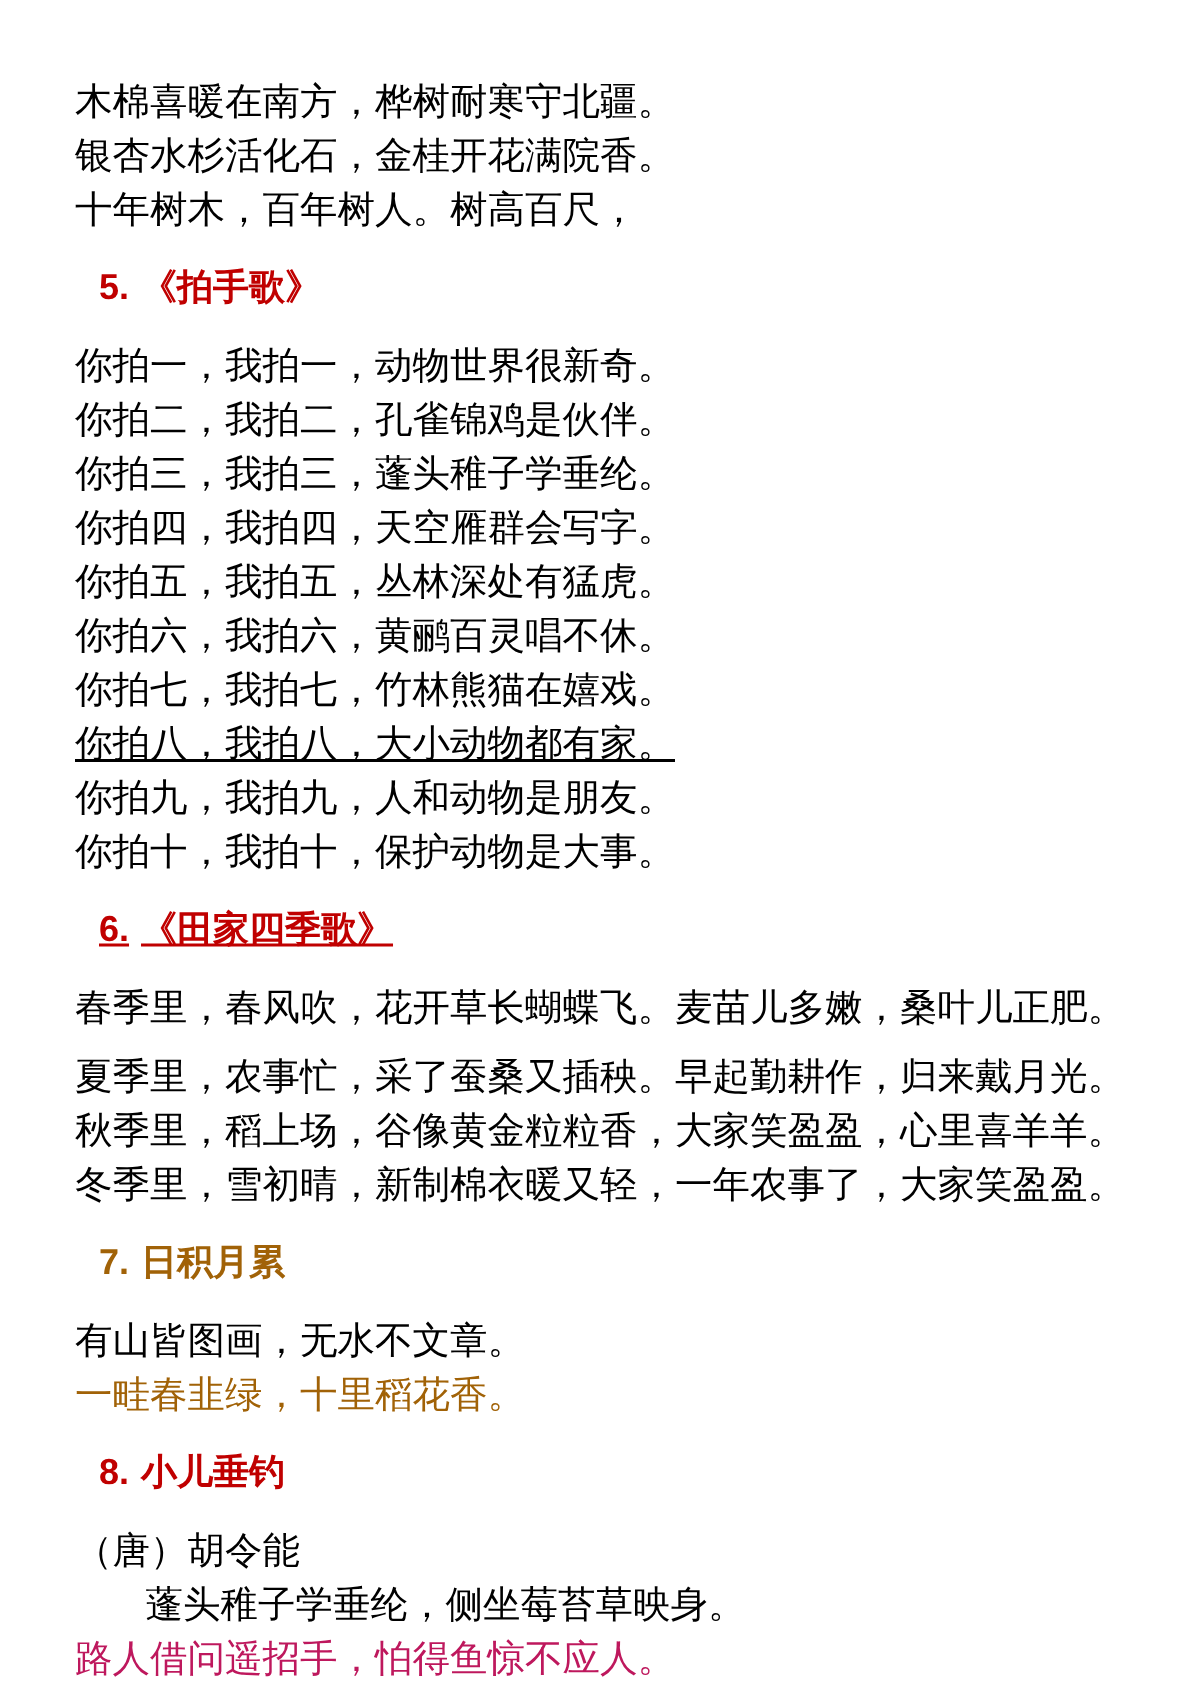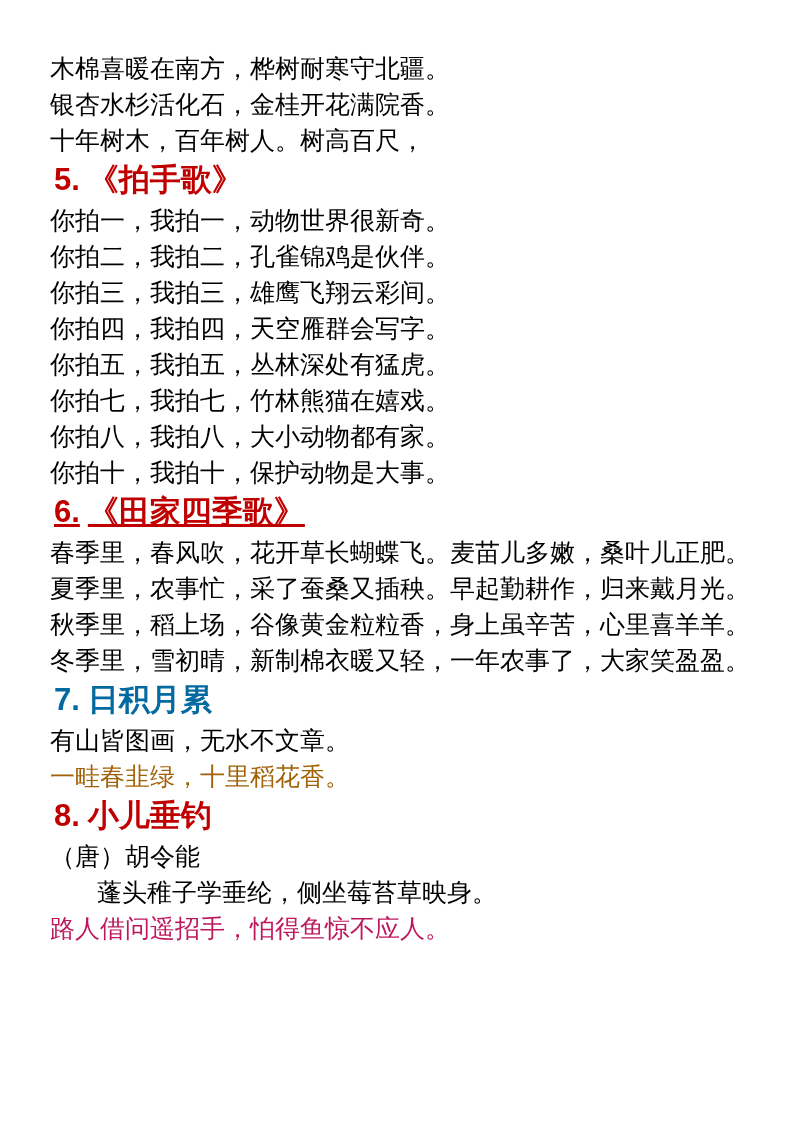--- a/index.html
+++ b/index.html
@@ -23,22 +23,22 @@
   .text-line {
     margin: 0;
     font-size: 25px;
     line-height: 36px;
     color: #000000;
     font-weight: 400;
     letter-spacing: 0px;
     white-space: nowrap;
   }
   .section-heading {
-    margin: 4px;
-    font-size: 31px;
+    margin: 16px;
+    font-size: 24px;
     line-height: 36px;
     color: #c00000;
     font-weight: 700;
     white-space: nowrap;
   }
   .section-heading .heading-number {
     margin-right: 8px;
   }
 </style>
 </head>
@@ -48,36 +48,38 @@
   <div id="intro-container">
       <p class="text-line" style="color: rgb(0, 0, 0);">木棉喜暖在南方，桦树耐寒守北疆。</p>
       <p class="text-line" style="color: rgb(0, 0, 0);">银杏水杉活化石，金桂开花满院香。</p>
       <p class="text-line" style="color: rgb(0, 0, 0);">十年树木，百年树人。树高百尺，</p>
     </div>
   <div id="sections-container">
       <div>
         <h2 class="section-heading" style="color: rgb(192, 0, 0);"><span class="heading-number">5.</span><span>《拍手歌》</span></h2>
         <p class="text-line" style="color: rgb(0, 0, 0);">你拍一，我拍一，动物世界很新奇。</p>
         <p class="text-line" style="color: rgb(0, 0, 0);">你拍二，我拍二，孔雀锦鸡是伙伴。</p>
-        <p class="text-line" style="color: rgb(0, 0, 0);">你拍三，我拍三，雄鹰飞翔云彩间。</p>
+        <p class="text-line" style="color: rgb(0, 0, 0);">你拍三，我拍三，蓬头稚子学垂纶。</p>
         <p class="text-line" style="color: rgb(0, 0, 0);">你拍四，我拍四，天空雁群会写字。</p>
         <p class="text-line" style="color: rgb(0, 0, 0);">你拍五，我拍五，丛林深处有猛虎。</p>
+        <p class="text-line" style="color: rgb(0, 0, 0);">你拍六，我拍六，黄鹂百灵唱不休。</p>
         <p class="text-line" style="color: rgb(0, 0, 0);">你拍七，我拍七，竹林熊猫在嬉戏。</p>
-        <p class="text-line" style="color: rgb(0, 0, 0);">你拍八，我拍八，大小动物都有家。</p>
+        <p class="text-line" style="color: rgb(0, 0, 0); text-decoration: underline;">你拍八，我拍八，大小动物都有家。</p>
+        <p class="text-line" style="color: rgb(0, 0, 0);">你拍九，我拍九，人和动物是朋友。</p>
         <p class="text-line" style="color: rgb(0, 0, 0);">你拍十，我拍十，保护动物是大事。</p>
       </div>
       <div>
         <h2 class="section-heading" style="color: rgb(192, 0, 0); text-decoration: underline;"><span class="heading-number">6.</span><span>《田家四季歌》</span></h2>
         <p class="text-line" style="color: rgb(0, 0, 0);">春季里，春风吹，花开草长蝴蝶飞。麦苗儿多嫩，桑叶儿正肥。</p>
-        <p class="text-line" style="color: rgb(0, 0, 0);">夏季里，农事忙，采了蚕桑又插秧。早起勤耕作，归来戴月光。</p>
-        <p class="text-line" style="color: rgb(0, 0, 0);">秋季里，稻上场，谷像黄金粒粒香，身上虽辛苦，心里喜羊羊。</p>
+        <p class="text-line" style="color: rgb(0, 0, 0); margin-top: 10px;">夏季里，农事忙，采了蚕桑又插秧。早起勤耕作，归来戴月光。</p>
+        <p class="text-line" style="color: rgb(0, 0, 0);">秋季里，稻上场，谷像黄金粒粒香，大家笑盈盈，心里喜羊羊。</p>
         <p class="text-line" style="color: rgb(0, 0, 0);">冬季里，雪初晴，新制棉衣暖又轻，一年农事了，大家笑盈盈。</p>
       </div>
       <div>
-        <h2 class="section-heading" style="color: #0369a1;"><span class="heading-number">7.</span><span>日积月累</span></h2>
+        <h2 class="section-heading" style="color: #a16207;"><span class="heading-number">7.</span><span>日积月累</span></h2>
         <p class="text-line" style="color: rgb(0, 0, 0);">有山皆图画，无水不文章。</p>
         <p class="text-line" style="color: #a16207;">一畦春韭绿，十里稻花香。</p>
       </div>
       <div>
         <h2 class="section-heading" style="color: rgb(192, 0, 0);"><span class="heading-number">8.</span><span>小儿垂钓</span></h2>
         <p class="text-line" style="color: rgb(0, 0, 0);">（唐）胡令能</p>
         <p class="text-line" style="color: rgb(0, 0, 0); margin-left: 47px;">蓬头稚子学垂纶，侧坐莓苔草映身。</p>
         <p class="text-line" style="color: #be185d;">路人借问遥招手，怕得鱼惊不应人。</p>
       </div>
     </div>

